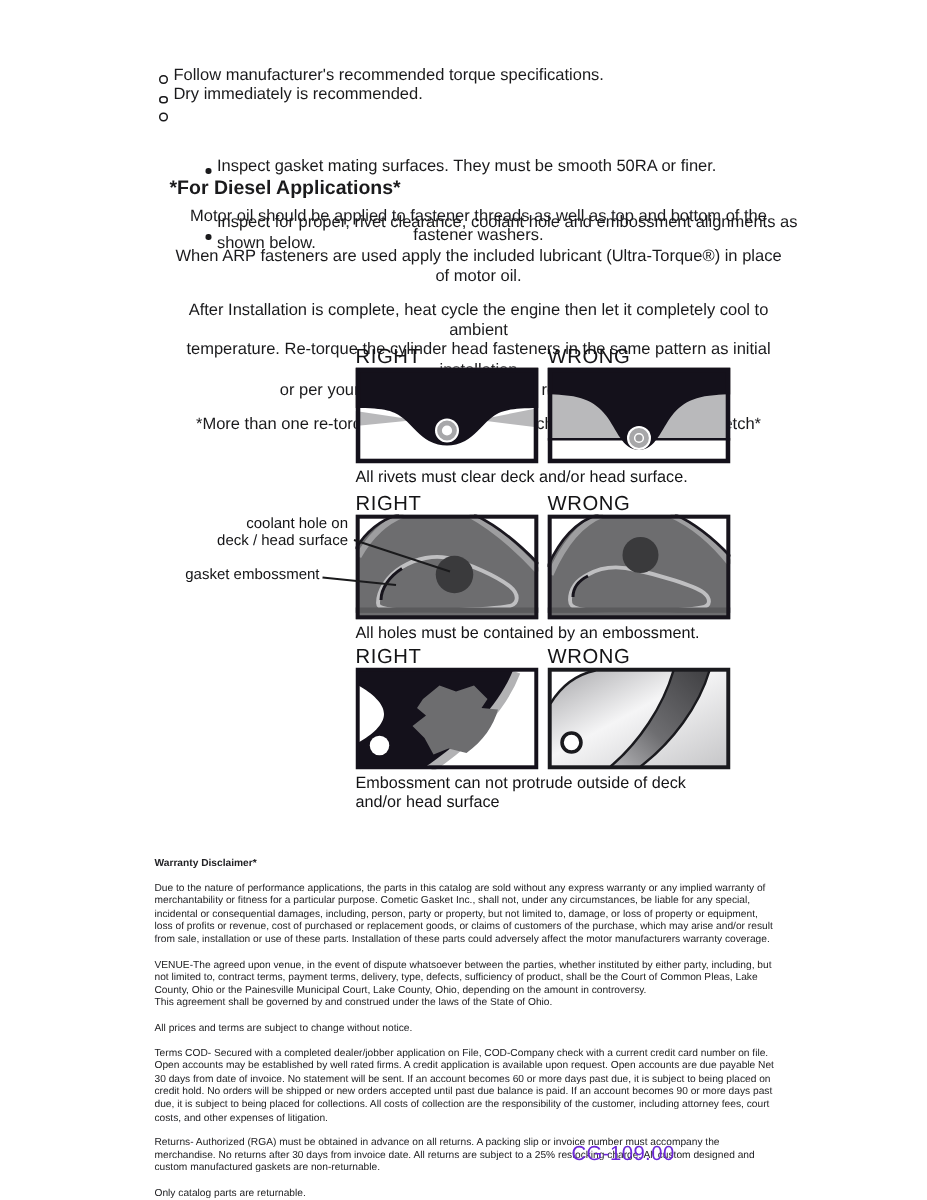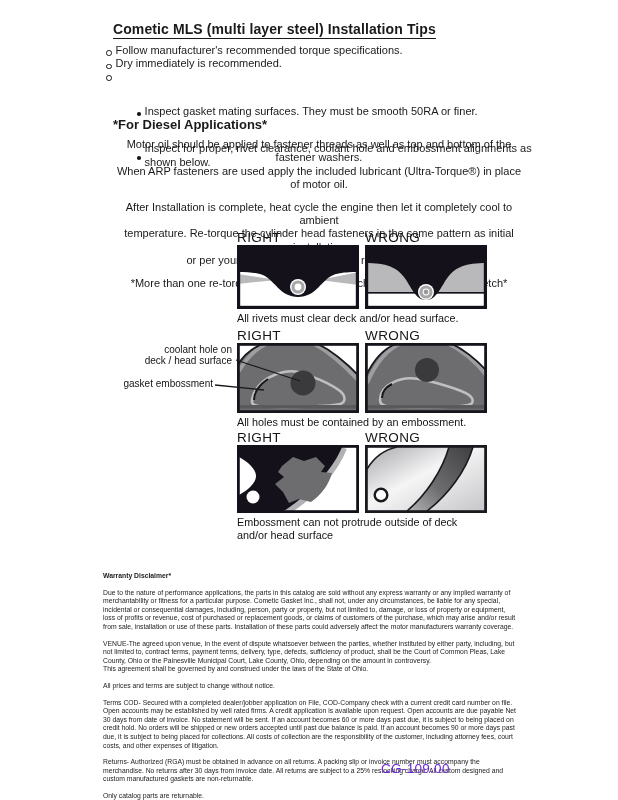--- a/index.html
+++ b/index.html
@@ -47,21 +47,20 @@
   .fine p{margin:0 0 8px 0;white-space:pre-line;}
 
   .pagenum{position:absolute;left:381px;top:761px;font-size:13.5px;
            letter-spacing:0.3px;color:#6d28d9;}
 </style>
 </head>
 <body>
 
 <div class="page">
 
-  <h1 class="title">Cometic MLS (multi layer steel) Installation Tips</h1>
 
   <ul class="bullets">
     <li>
       <span class="m ocirc"></span>
       <span class="t">Follow manufacturer's recommended torque specifications.</span>
     </li>
     <li>
       <span class="m ocirc"></span>
       <span class="t">Dry immediately is recommended.</span>
     </li>

